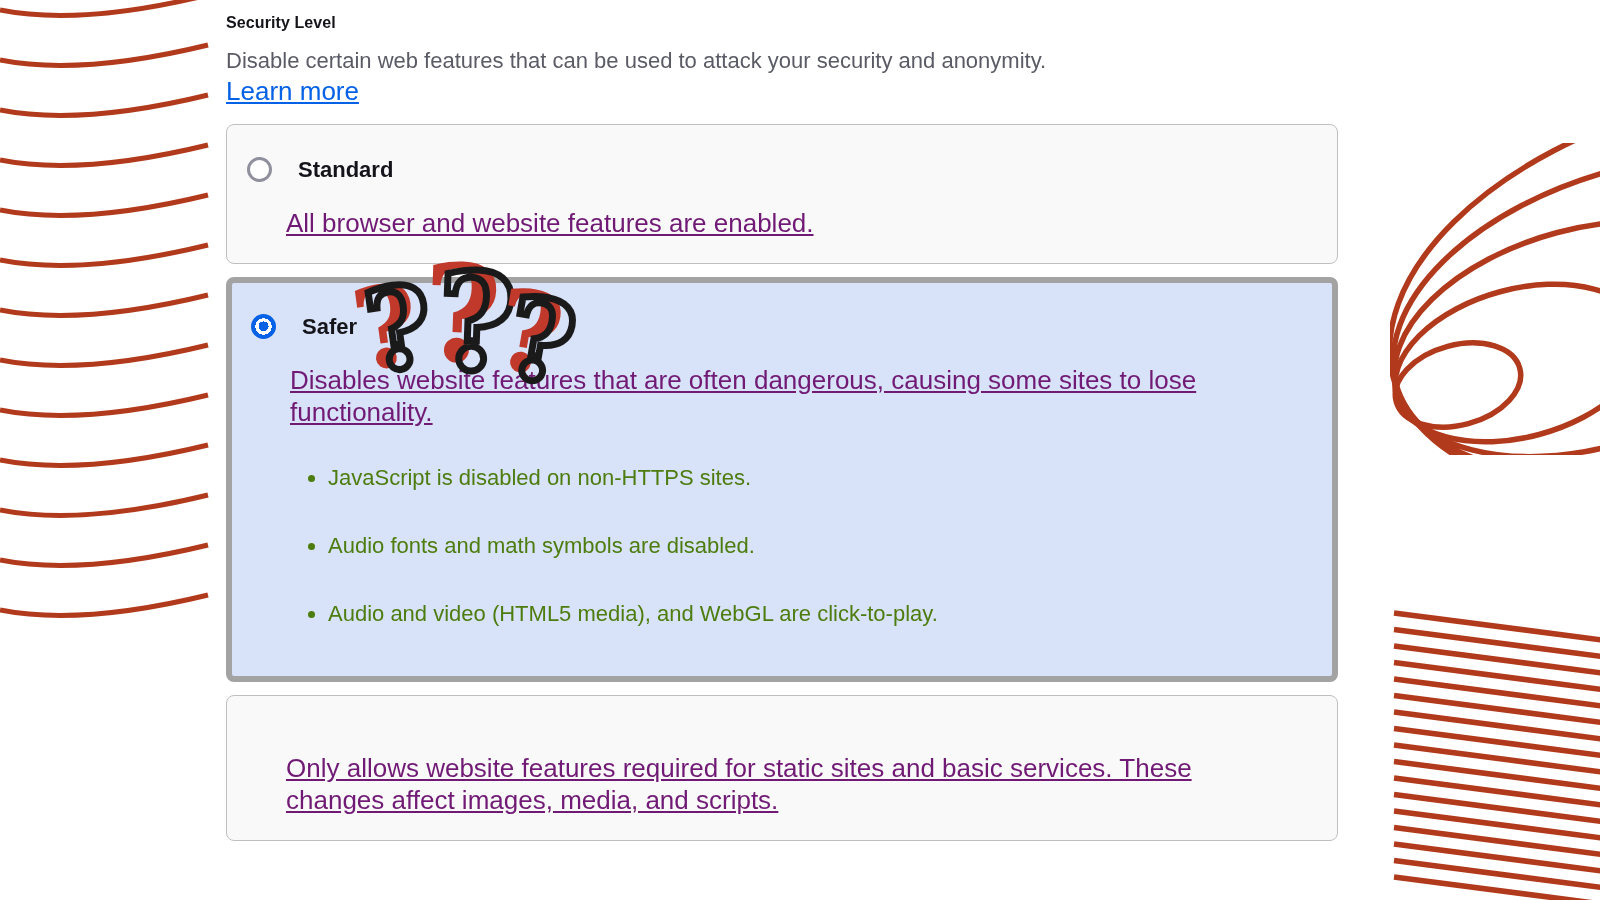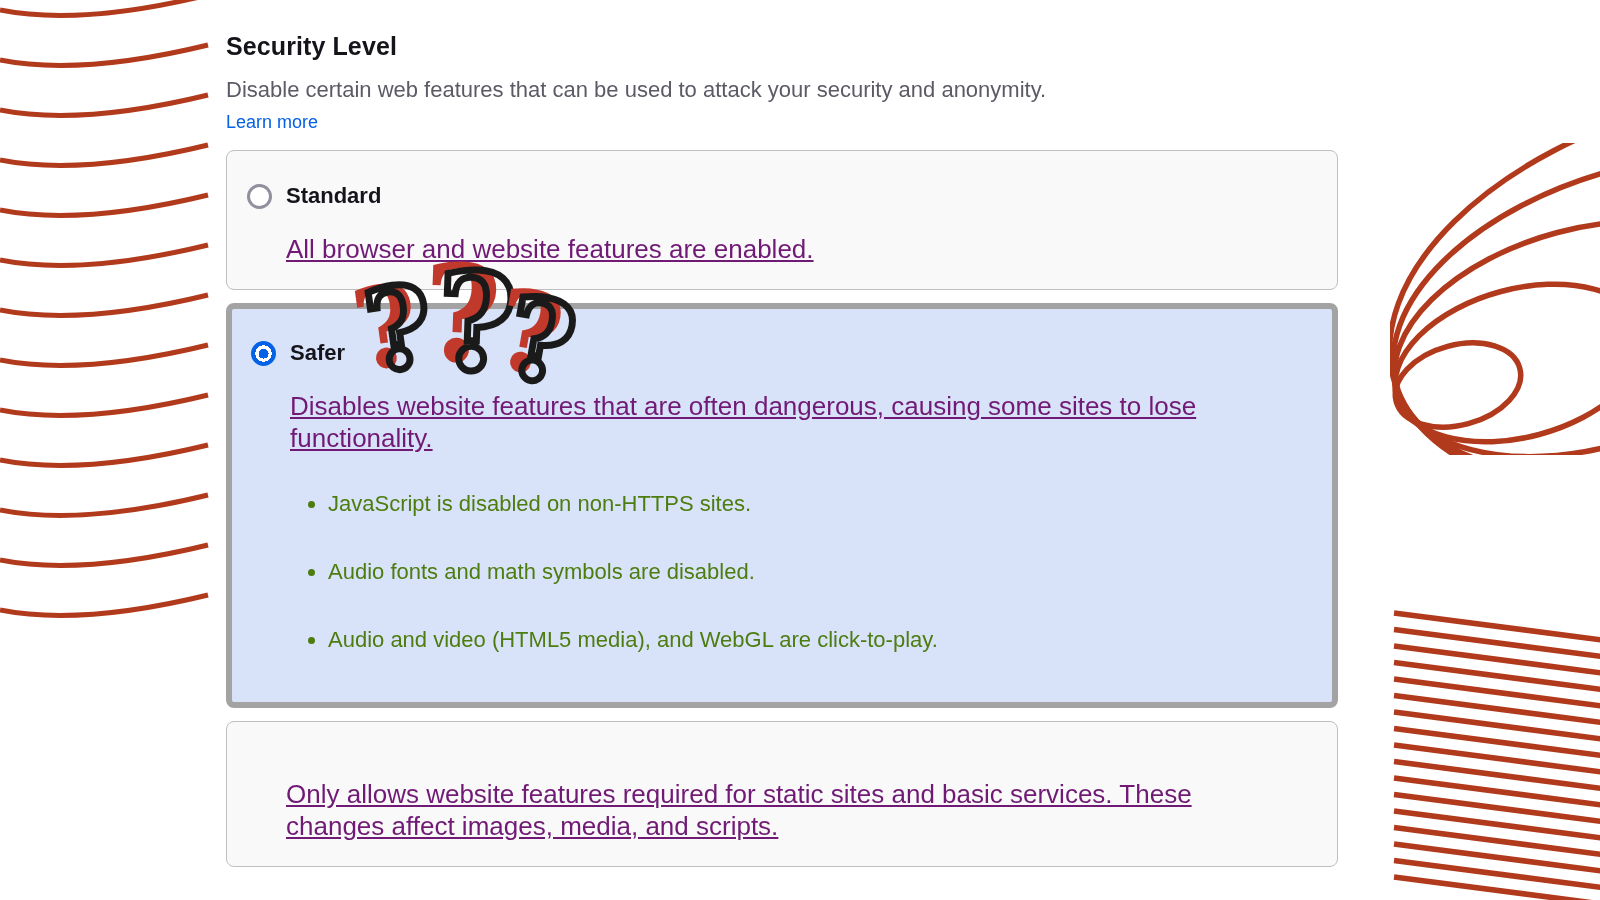--- a/index.html
+++ b/index.html
@@ -16,56 +16,55 @@
   .decor-tr    { left:1390px; top:143px; }
   .decor-br    { left:1390px; top:600px; }
 
   .content {
     position:absolute;
     left:226px;
     top:14px;
     width:1112px;
   }
   .page-title {
-    font-size:25px;
+    font-size:16px;
     font-weight:700;
     color:#15141a;
     letter-spacing:.1px;
-    margin-top:18px;
   }
   .page-desc {
     margin-top:14px;
     font-size:22px;
     color:#5b5b66;
     line-height:1.35;
   }
   .learn-more {
     display:inline-block;
-    margin-top:7px;
-    font-size:18px;
+    font-size:26px;
     color:#0561e5;
+    text-decoration:underline;
     cursor:pointer;
   }
   .cards { margin-top:17px; }
   .card {
     border:1px solid #bfbfc3;
     background:#f9f9fa;
     border-radius:8px;
     padding:32px 28px 24px 20px;
     margin-bottom:13px;
   }
   .card.selected {
     border:6px solid #a3a3a3;
     background:#d8e2f8;
     padding:31px 27px 46px 19px;
   }
   .radio-row {
     display:flex;
-    align-items:flex-end;
-    gap:14px;
+    align-items:center;
+    gap:26px;
   }
   .radio {
     width:25px; height:25px;
     border-radius:50%;
     background:#ffffff;
     border:3px solid #8f8f9d;
     flex:0 0 25px;
     cursor:pointer;
   }
   .radio.checked {

